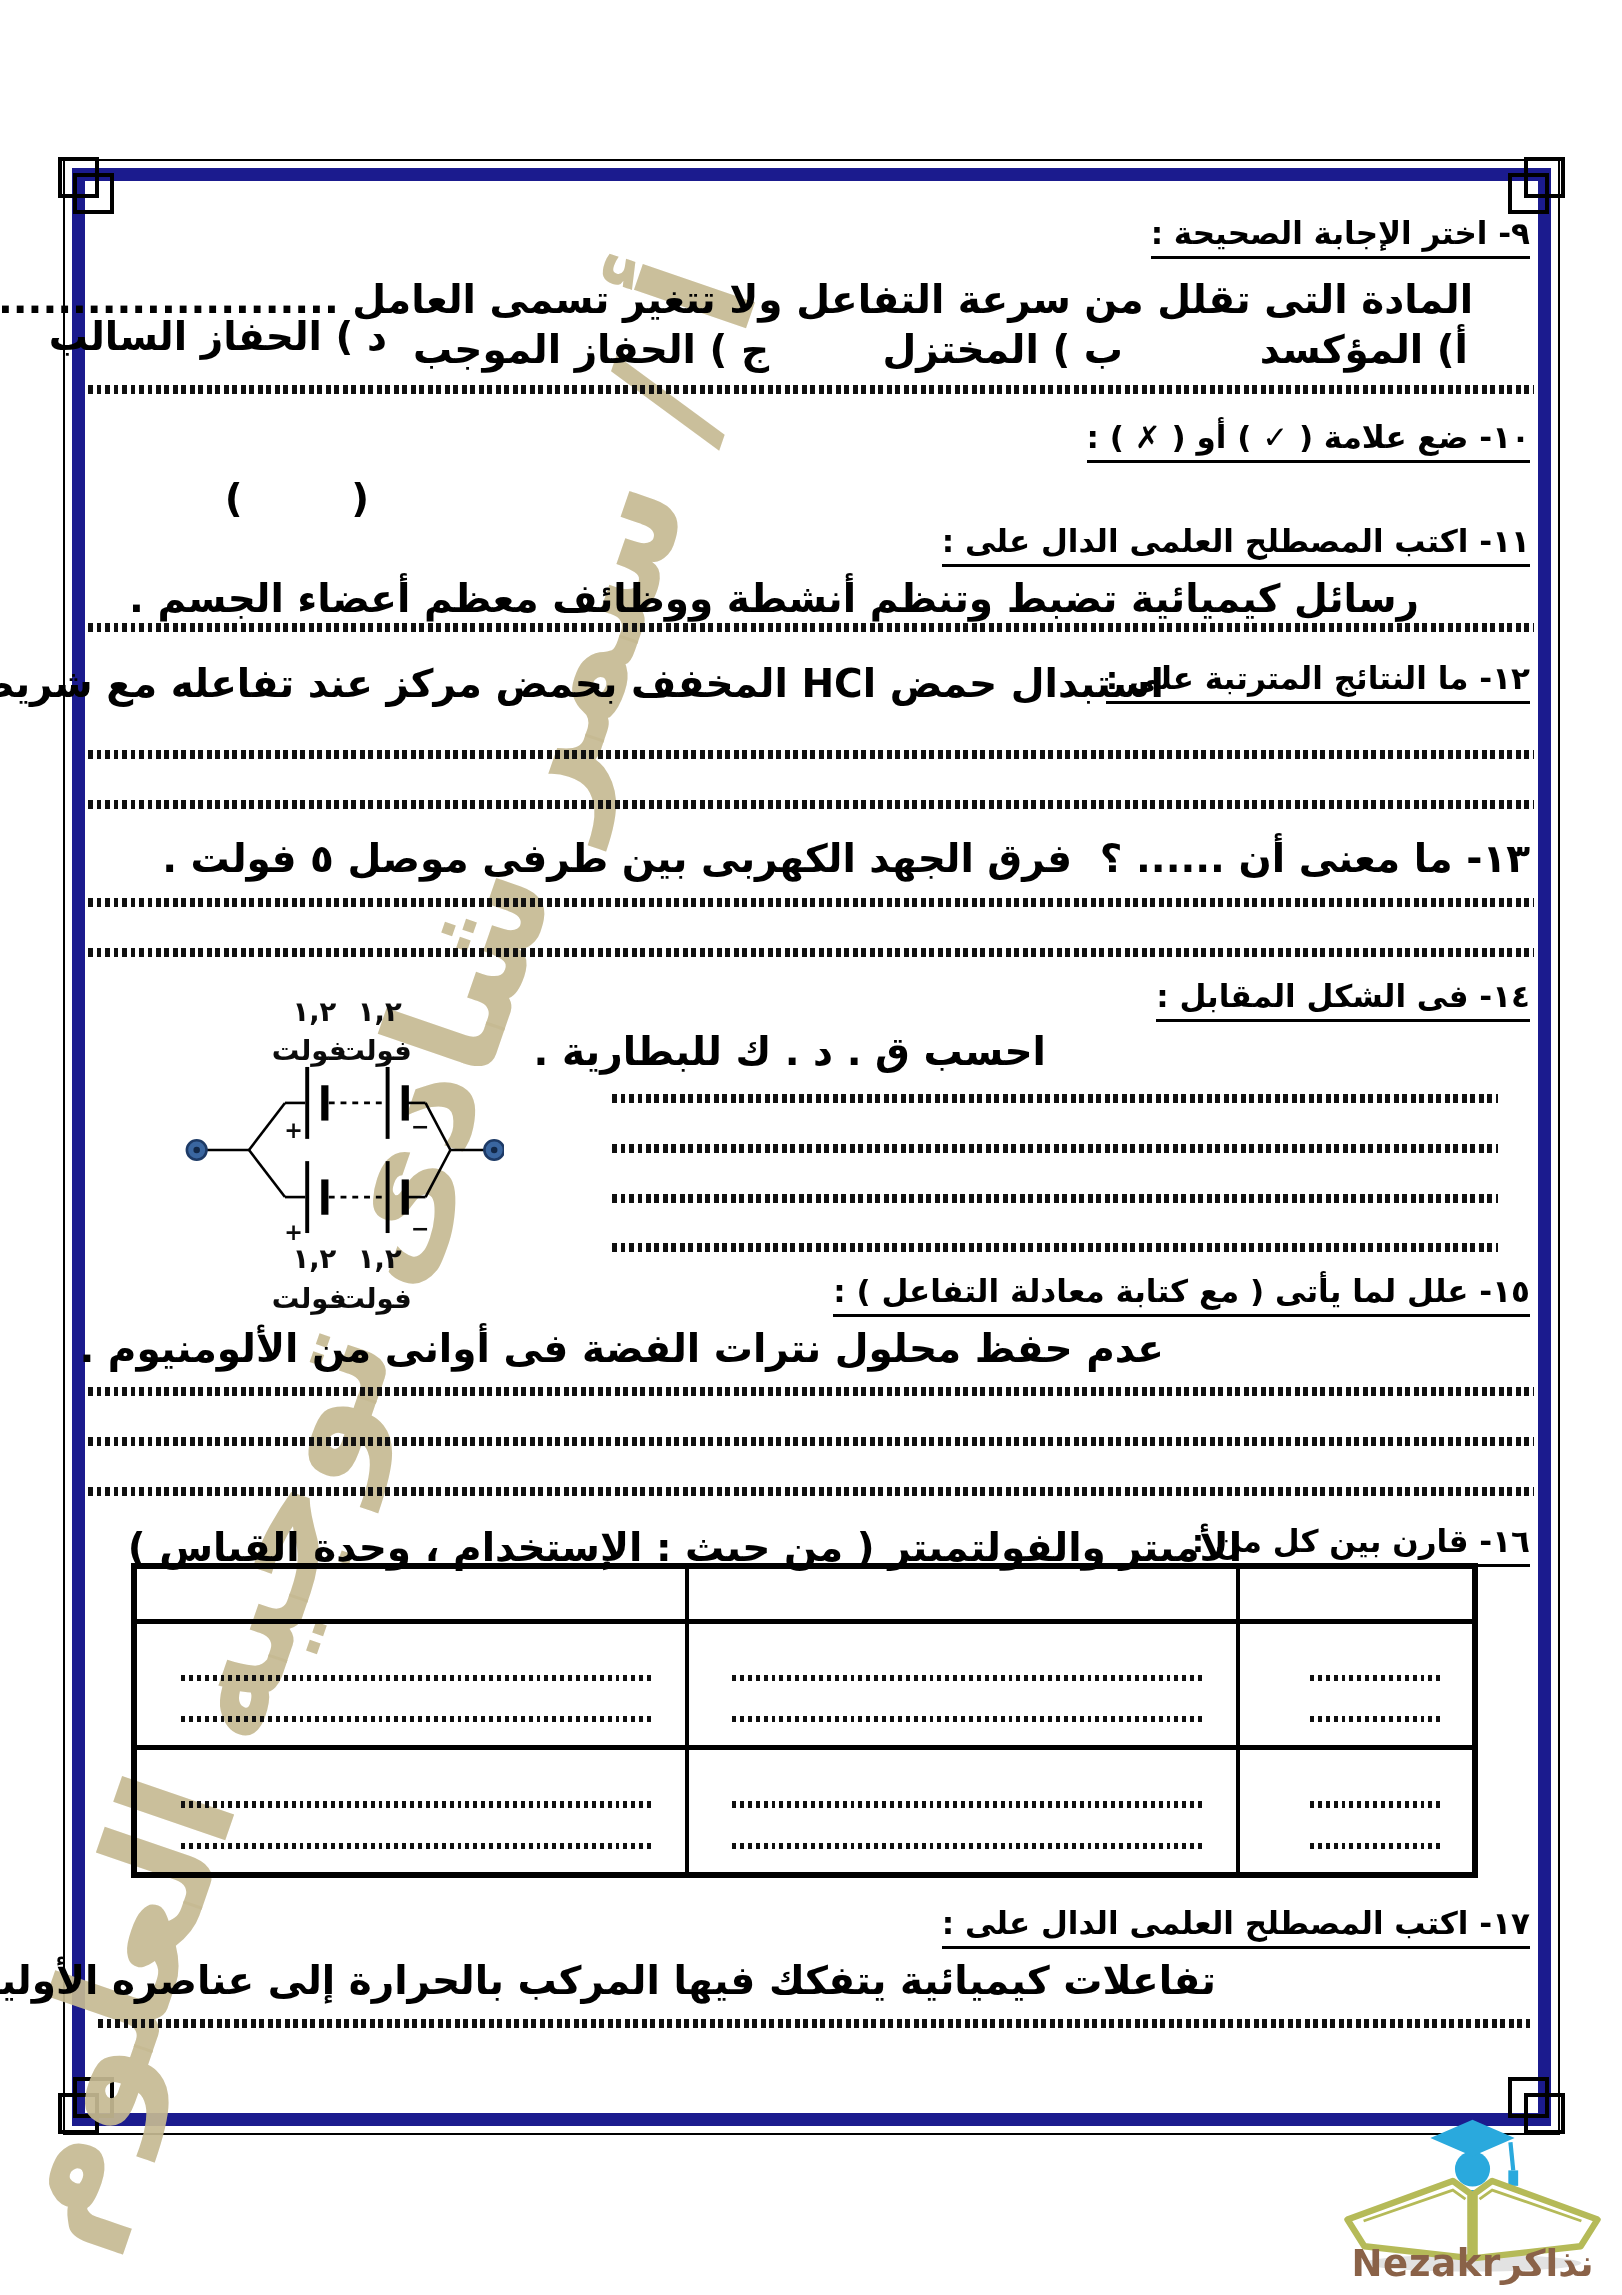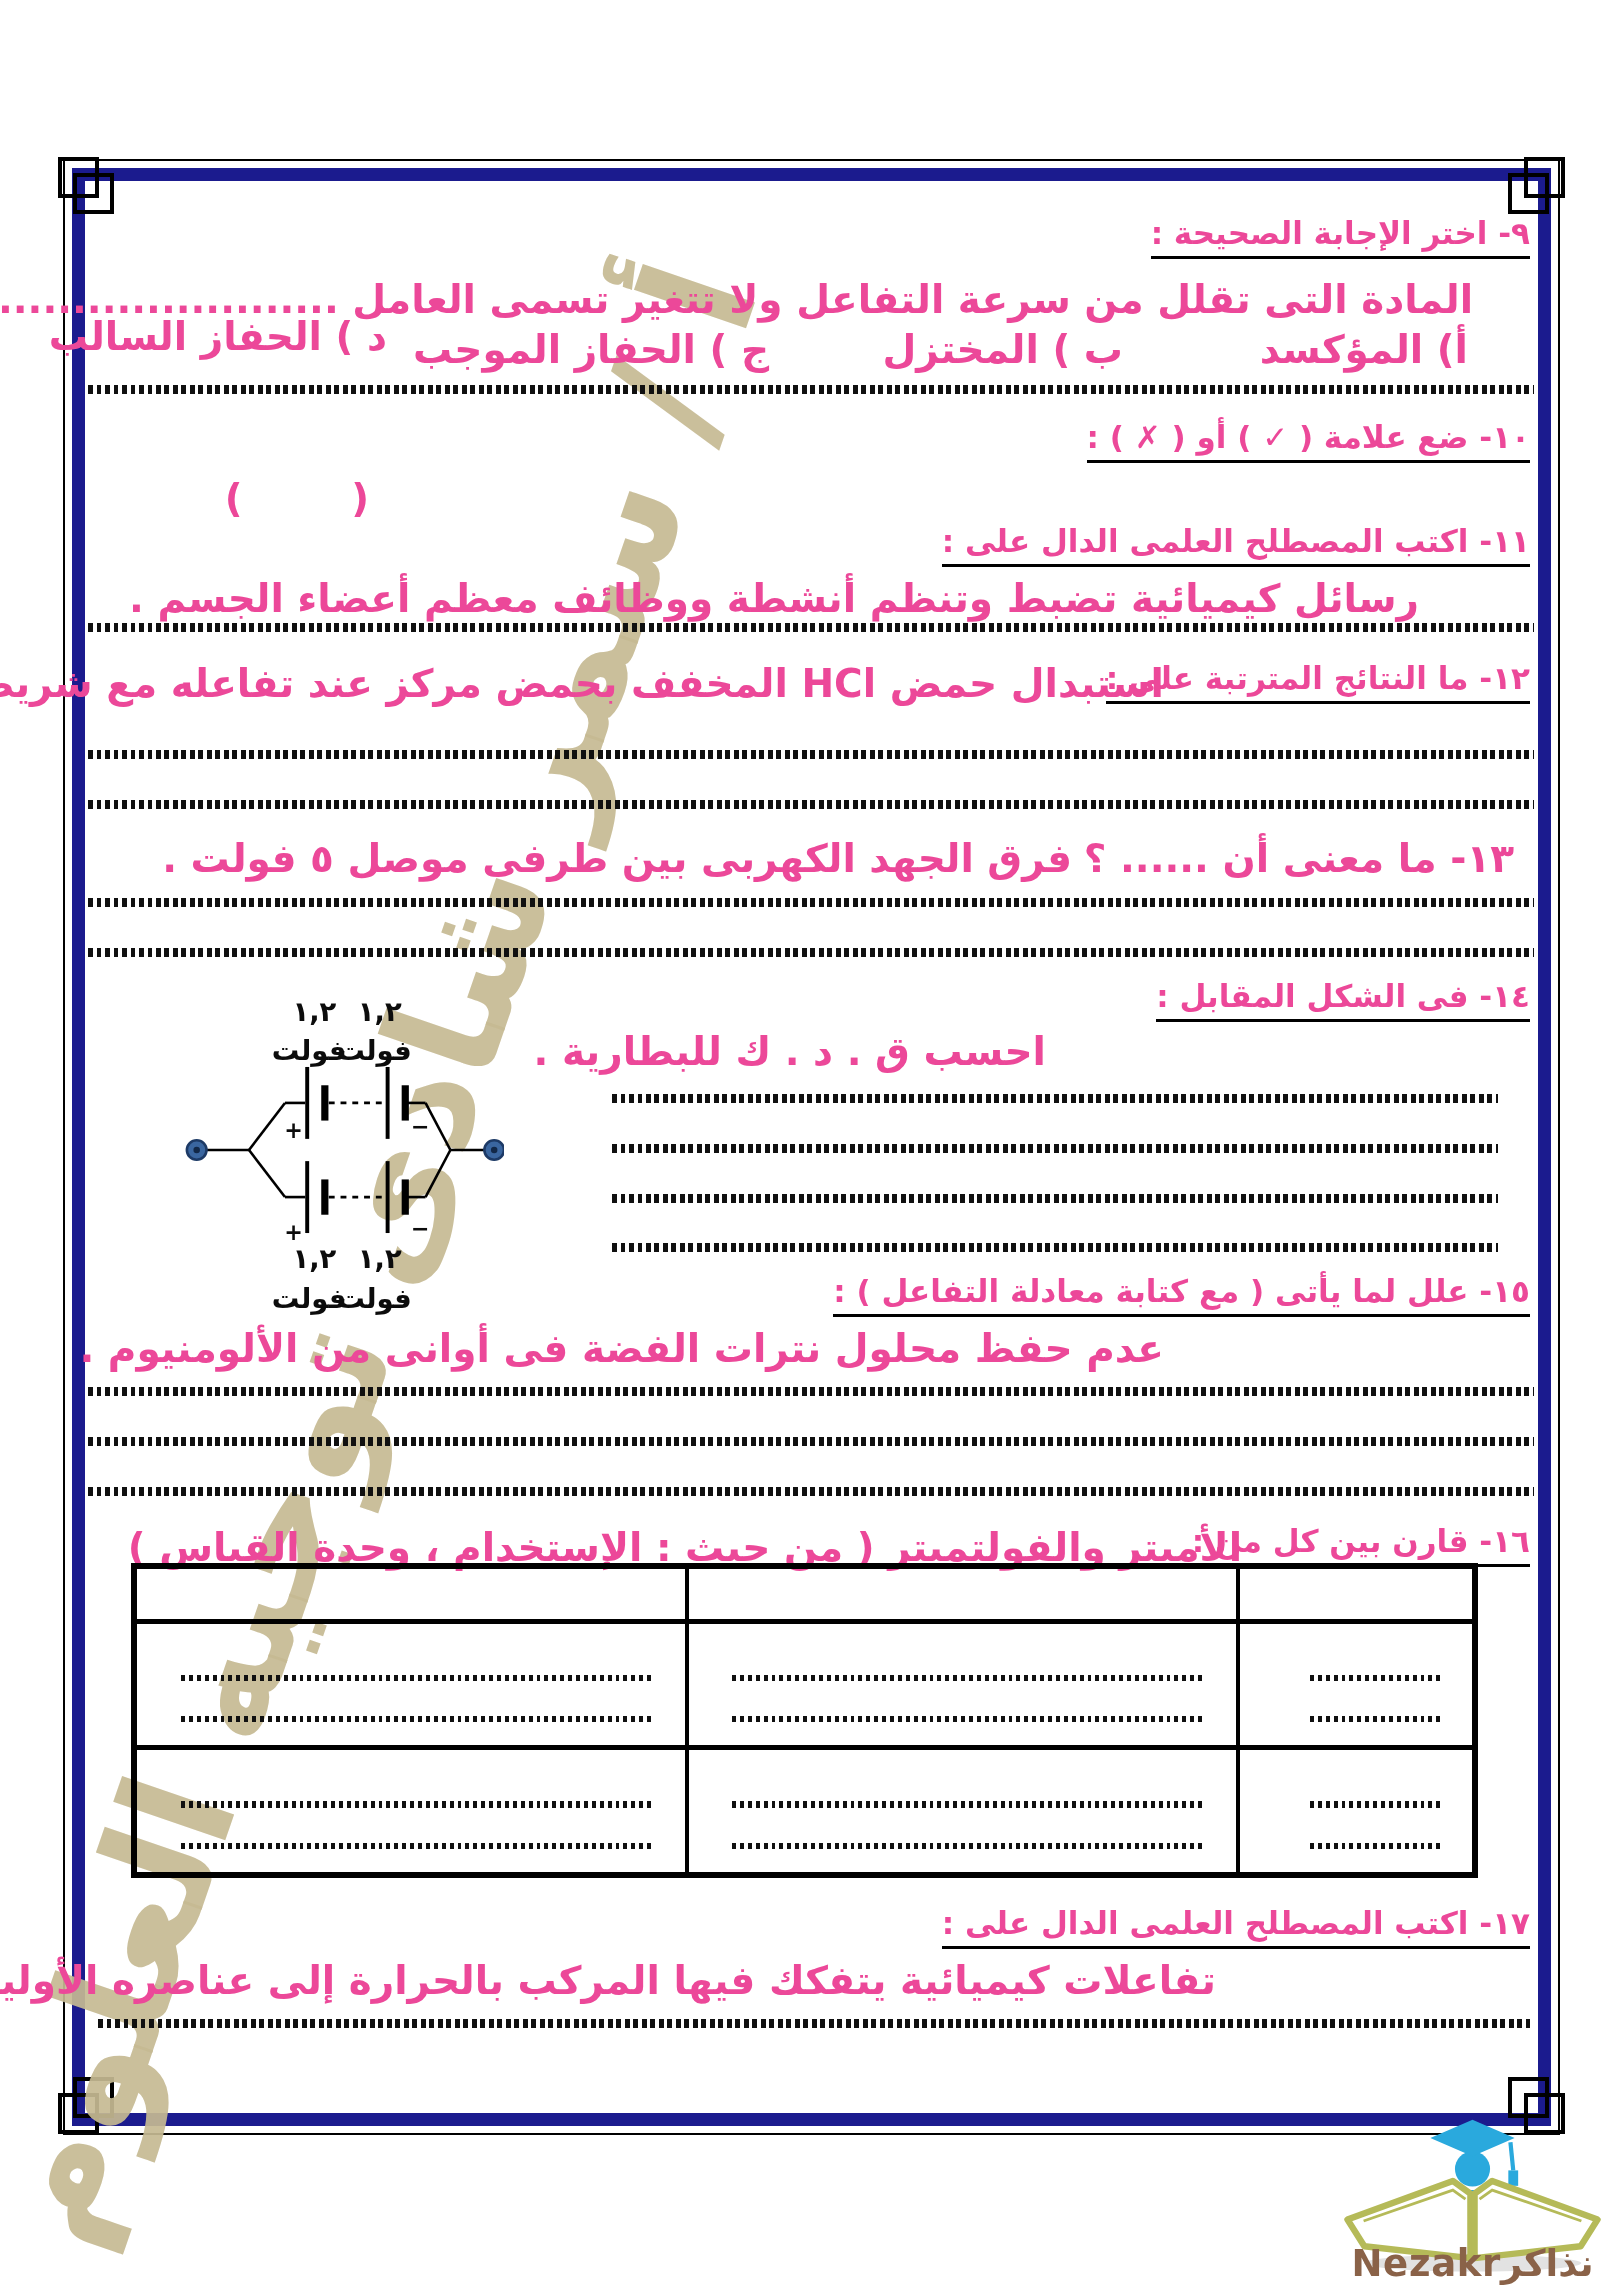--- a/index.html
+++ b/index.html
@@ -16,21 +16,21 @@
   
   .watermark{
     position:absolute; top:243px; left:-805px; width:1427px;
     direction:rtl; white-space:nowrap;
     font-size:156px; font-weight:bold; color:rgba(197,186,146,0.92);
     transform-origin:100% 0; transform:rotate(-71deg);
     z-index:1; pointer-events:none;
   }
   .content{position:absolute; inset:0; z-index:2;}
   
-  .blk{position:absolute; font-weight:bold; color:#ec4899; white-space:nowrap;}
+  .blk{position:absolute; font-weight:bold; color:#000000; white-space:nowrap;}
   .q-title{font-size:31px; border-bottom:3.9px solid #000; padding-bottom:4.6px;}
   .q-text{font-size:39px;}
   .brackets{white-space:pre;}
   
   .dot-full,.dot-short{
     position:absolute; height:8.5px;
     background:repeating-linear-gradient(90deg,#101010 0 4.6px,transparent 4.6px 8.5px);
   }
   .dot-full{left:88px; right:88px;}
   .dot-short{left:612px; right:124px;}
@@ -87,21 +87,21 @@
 
     <div class="blk q-title" style="top:523px;right:92px;">١١- اكتب المصطلح العلمى الدال على :</div>
     <div class="blk q-text" style="top:576px;right:203px;">رسائل كيميائية تضبط وتنظم أنشطة ووظائف معظم أعضاء الجسم .</div>
     <div class="dot-full" style="top:623px;"></div>
 
     <div class="blk q-title" style="top:660px;right:92px;">١٢- ما النتائج المترتبة على :</div>
     <div class="blk q-text" style="top:661px;right:458px;">استبدال حمض HCl المخفف بحمض مركز عند تفاعله مع شريط ماغنسيوم .</div>
     <div class="dot-full" style="top:750px;"></div>
     <div class="dot-full" style="top:800px;"></div>
 
-    <div class="blk q-text" style="top:836px;right:108px;">١٣- ما معنى أن ...... ؟</div>
+    <div class="blk q-text" style="top:836px;right:92px;">١٣- ما معنى أن ...... ؟</div>
     <div class="blk q-text" style="top:836px;right:550px;">فرق الجهد الكهربى بين طرفى موصل  ٥  فولت .</div>
     <div class="dot-full" style="top:898px;"></div>
     <div class="dot-full" style="top:948px;"></div>
 
     <div class="blk q-title" style="top:978px;right:92px;">١٤- فى الشكل المقابل :</div>
     <div class="blk q-text" style="top:1029px;right:576px;text-align:center;">احسب ق . د . ك للبطارية .</div>
     <div class="dot-short" style="top:1094px;"></div>
     <div class="dot-short" style="top:1144px;"></div>
     <div class="dot-short" style="top:1194px;"></div>
     <div class="dot-short" style="top:1243px;"></div>

